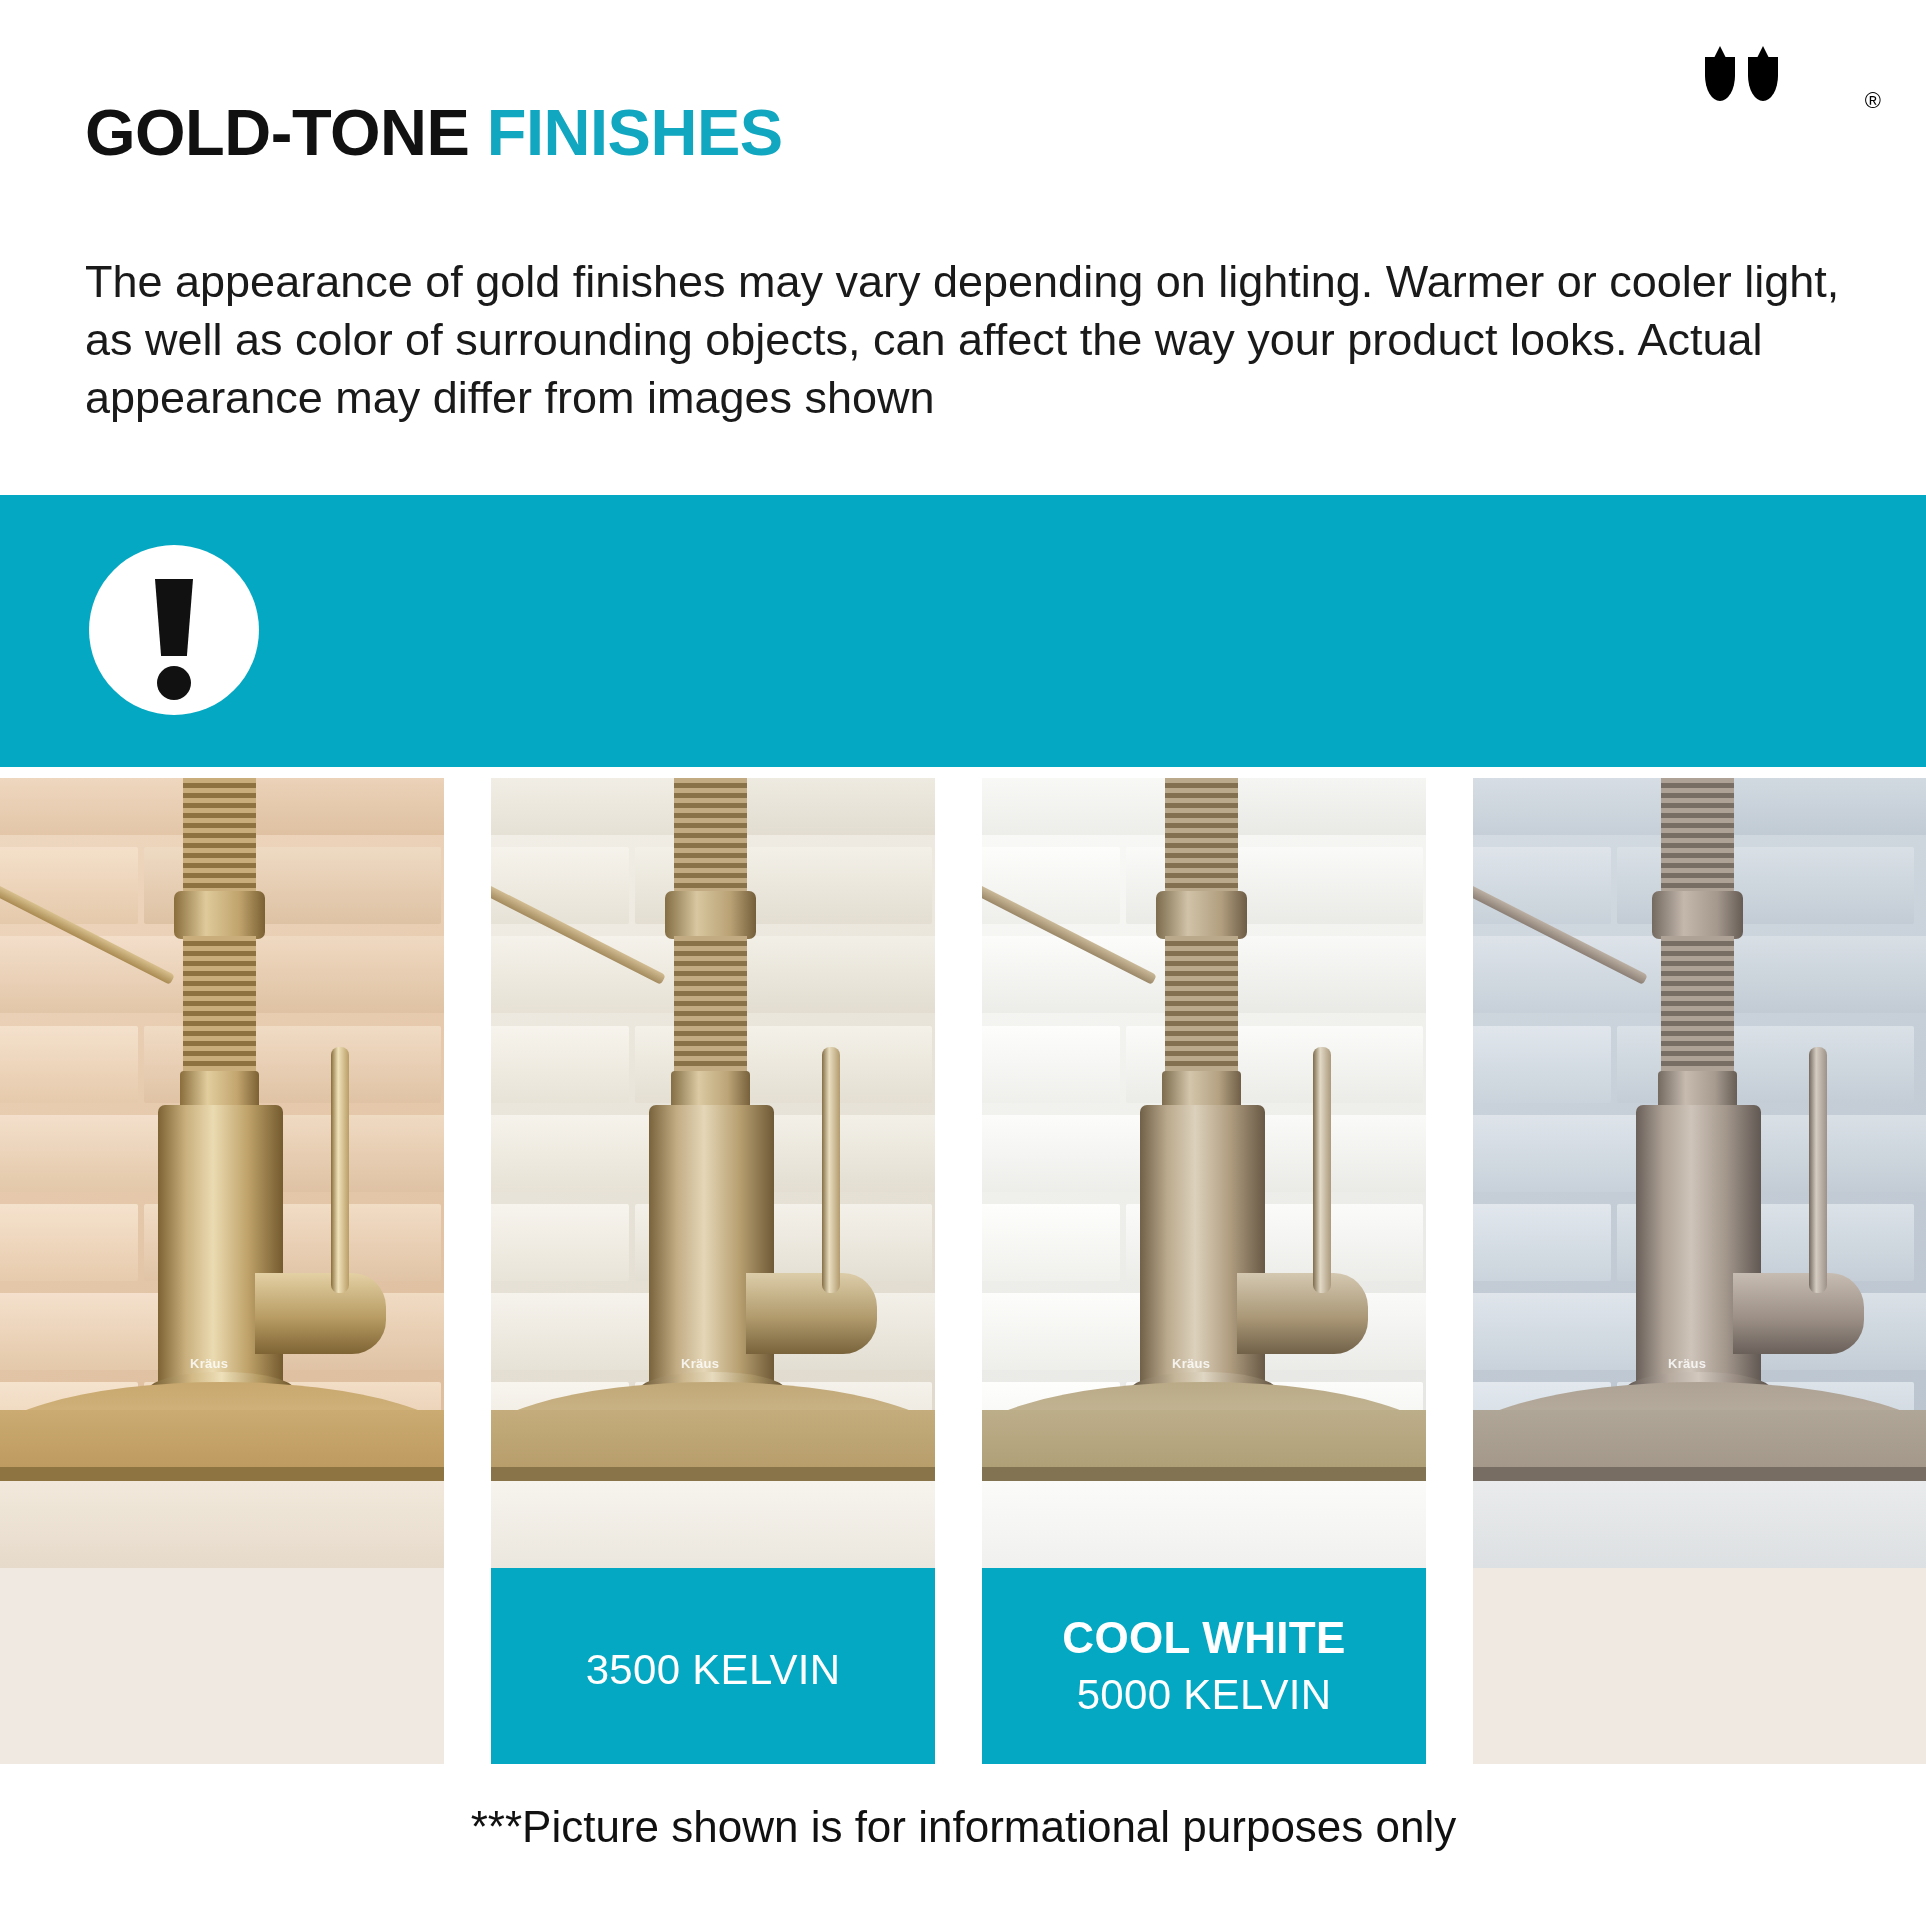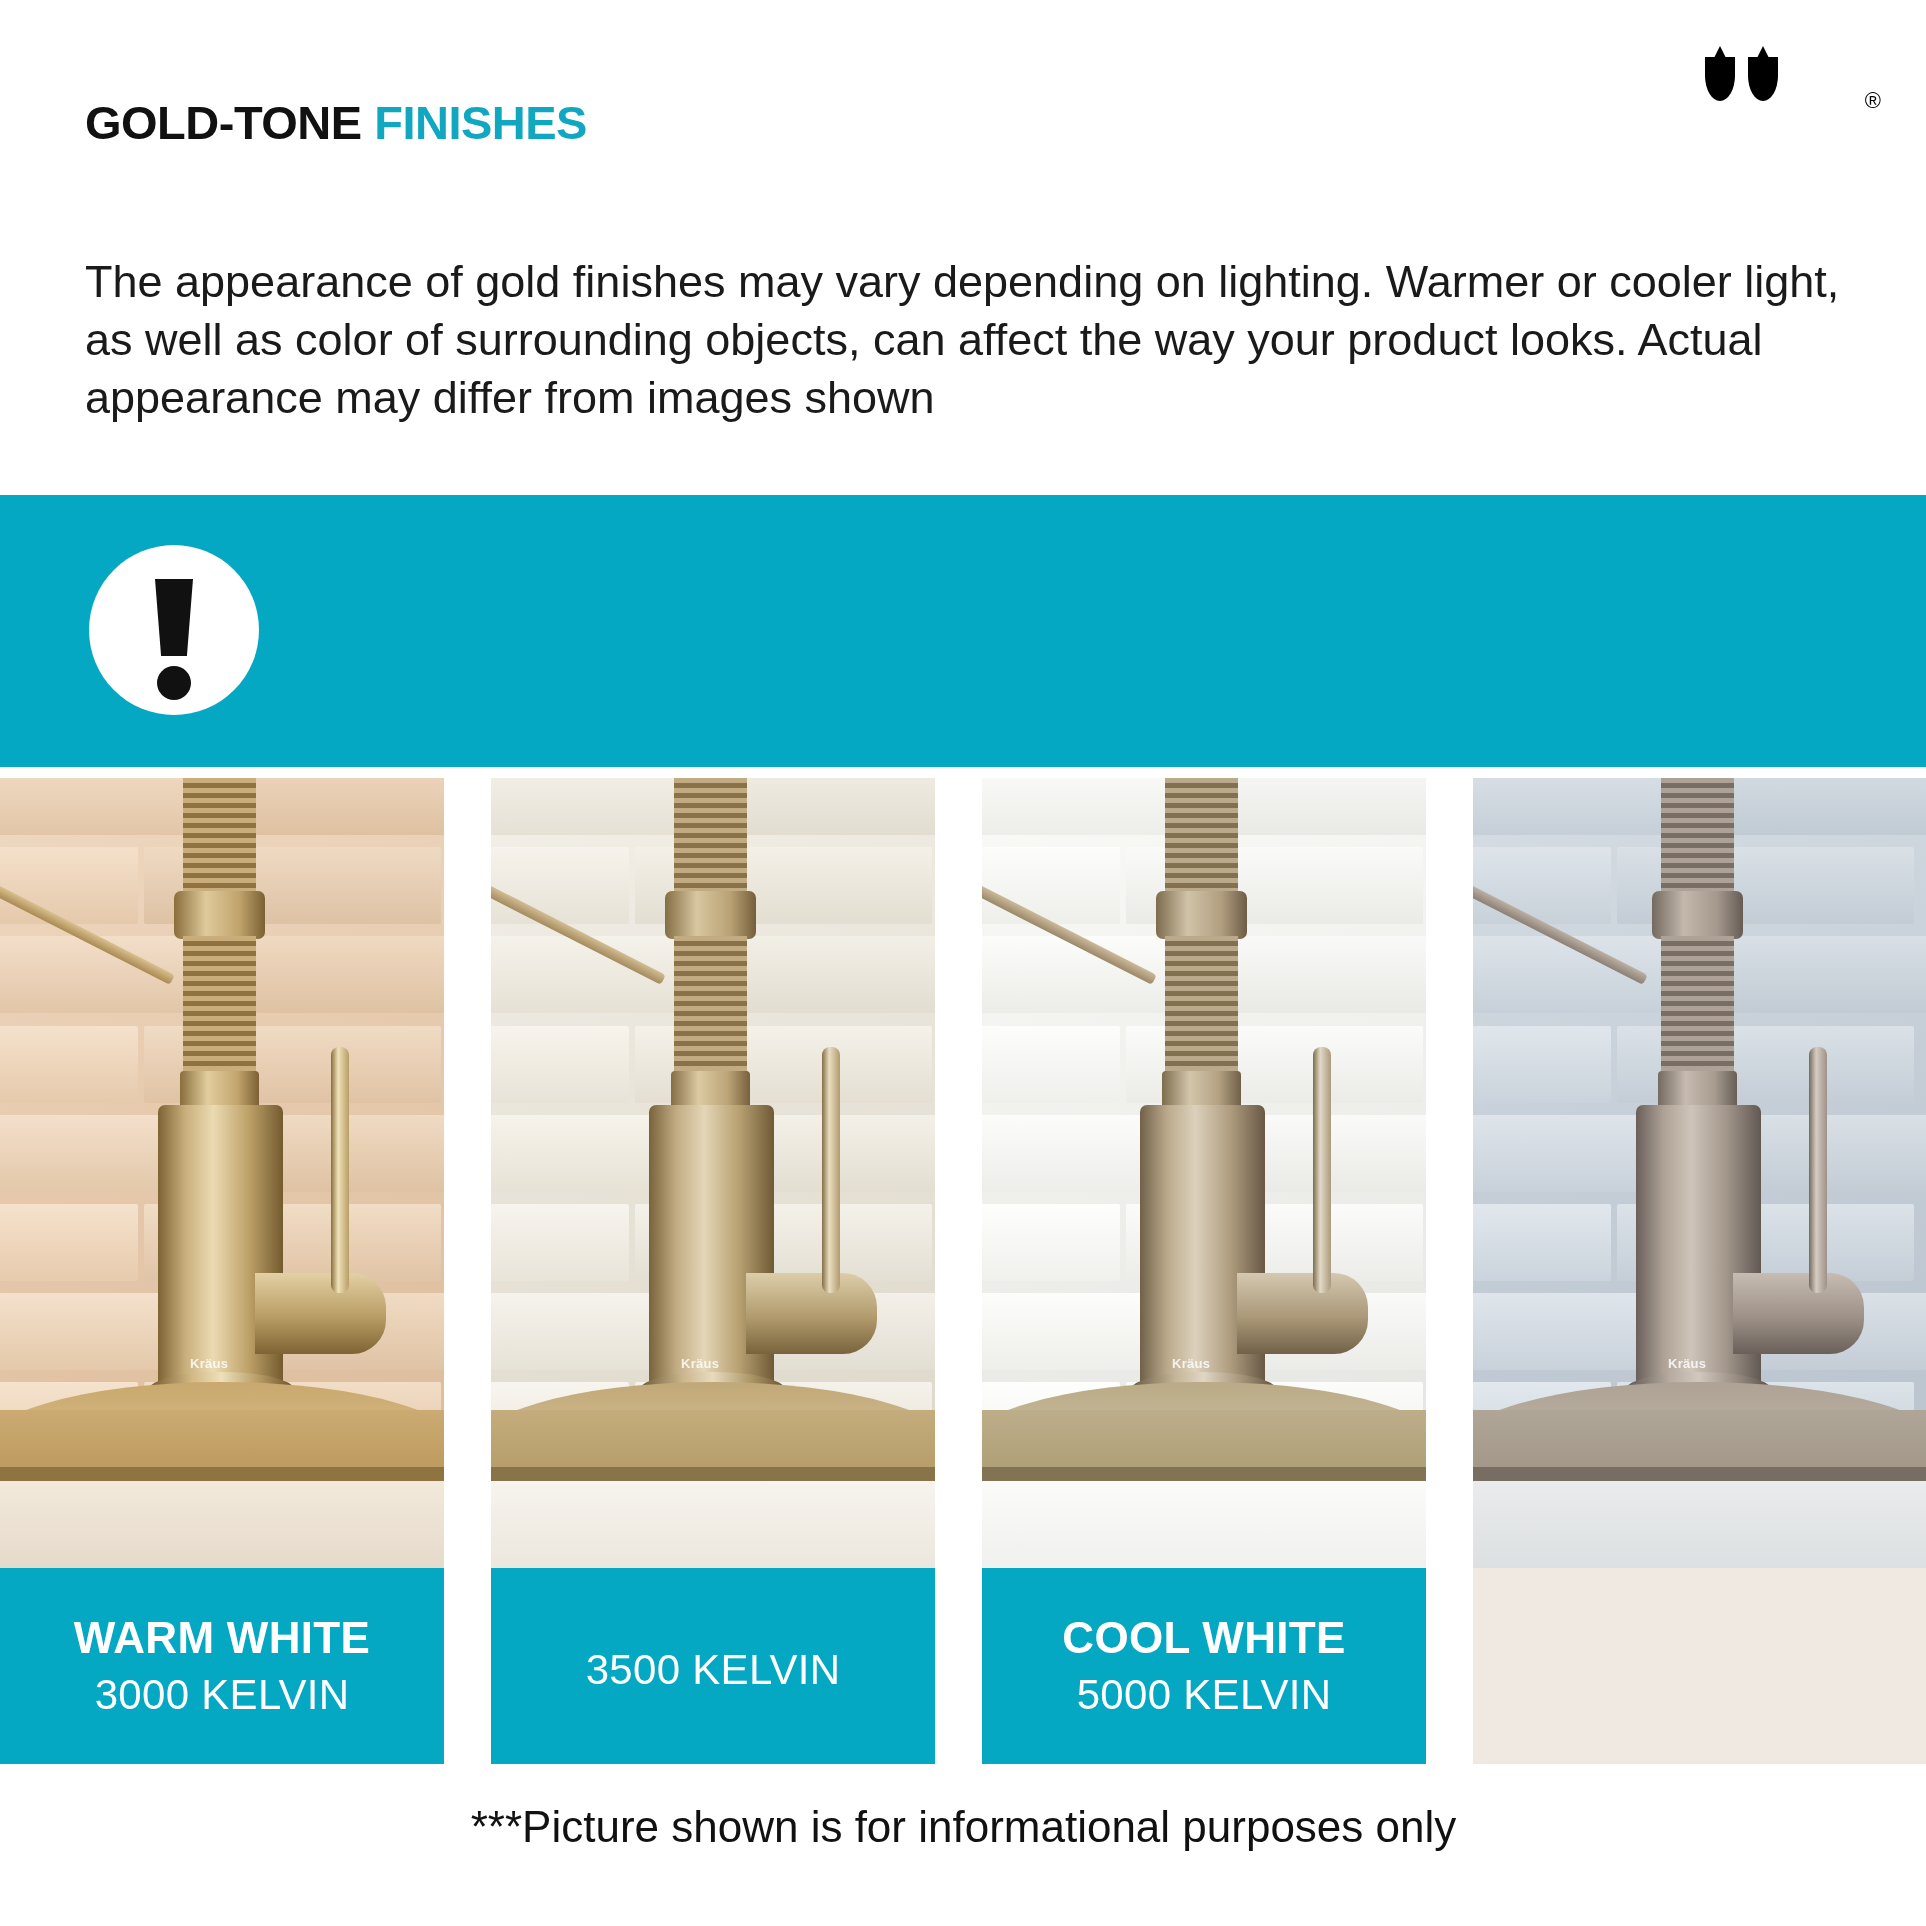--- a/index.html
+++ b/index.html
@@ -8,21 +8,21 @@
     font-family:"Liberation Sans", sans-serif;
     background:#ffffff;
     color:#111111;
     overflow:hidden;
     position:relative;
   }
 
   
   .header { position:absolute; left:0; top:0; width:1927px; height:495px; background:#ffffff; }
 
-  .title { position:absolute; left:85px; top:95px; font-size:47px; font-weight:bold;
+  .title { position:absolute; left:85px; top:95px; font-size:65px; font-weight:bold;
            letter-spacing:-0.5px; white-space:nowrap; }
   .title .t-dark { color:#111111; }
   .title .t-accent { color:#12A7C0; }
 
   
   .logo { position:absolute; right:48px; top:44px; width:426px; height:139px; }
   .logo-word { position:absolute; left:0; top:0; font-size:127px; font-weight:bold;
                letter-spacing:-4px; line-height:125px; color:#000; white-space:nowrap; }
   .logo-drop { position:absolute; width:30px; height:44px; background:#000;
                border-radius:0 0 50% 50% / 0 0 58% 58%; }
@@ -171,24 +171,20 @@
       <span class="brandmark" style="left:190px;top:578px;">Kräus</span>
 
       <div class="counter">
         <div class="sink" style="background:linear-gradient(180deg,#C8A86E,#D9BE8A);"></div>
         <div class="counter-top" style="background:linear-gradient(180deg,#CBAB72,#BE9B60);"></div>
         <div class="counter-edge" style="background:#8D7440;"></div>
         <div class="counter-face" style="background:linear-gradient(180deg,#F2E9DC,#E6DACA);"></div>
       </div>
     </div>
 
-    <div class="cap">
-      <span class="cap-name">WARM WHITE</span>
-      <span class="cap-k">3000 KELVIN</span>
-    </div>
   </div>
 
   <div class="panel p2">
     <div class="photo">
       <div class="wall" style="background:linear-gradient(160deg,#F3F0E9 0%,#E8E3D8 45%,#DCD5C8 100%);">
         <div class="tile-row" style="top:-20px;">
             <div class="tile" style="left:0;width:287px;background:linear-gradient(180deg,#F5F2EB,#E6E1D5);"></div>
             <div class="tile" style="left:293px;width:297px;background:linear-gradient(180deg,#F2EFE7,#E2DDD0);"></div>
           </div>
         <div class="tile-row" style="top:69px;">

